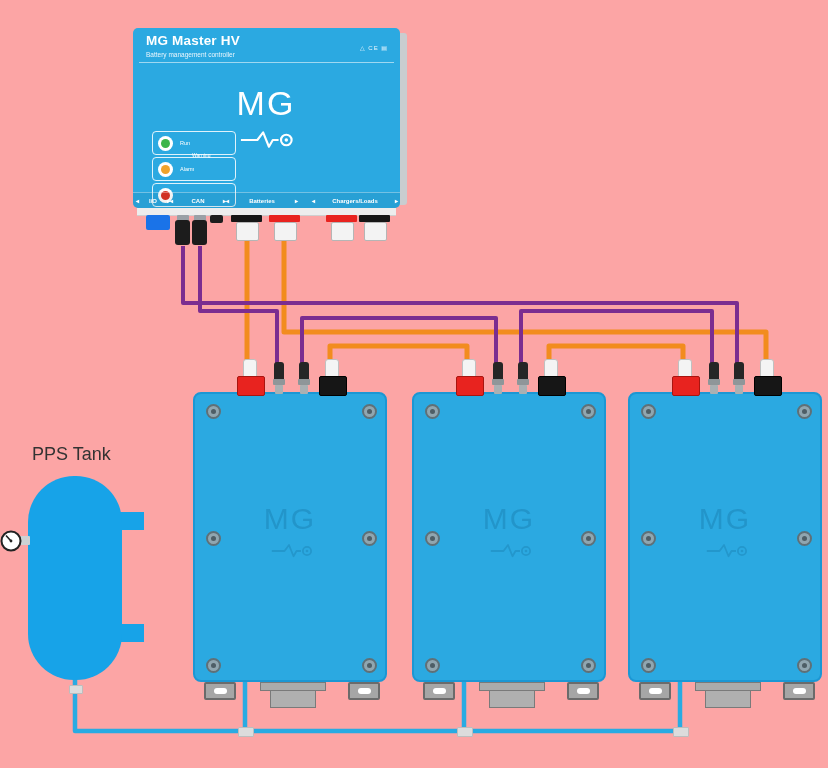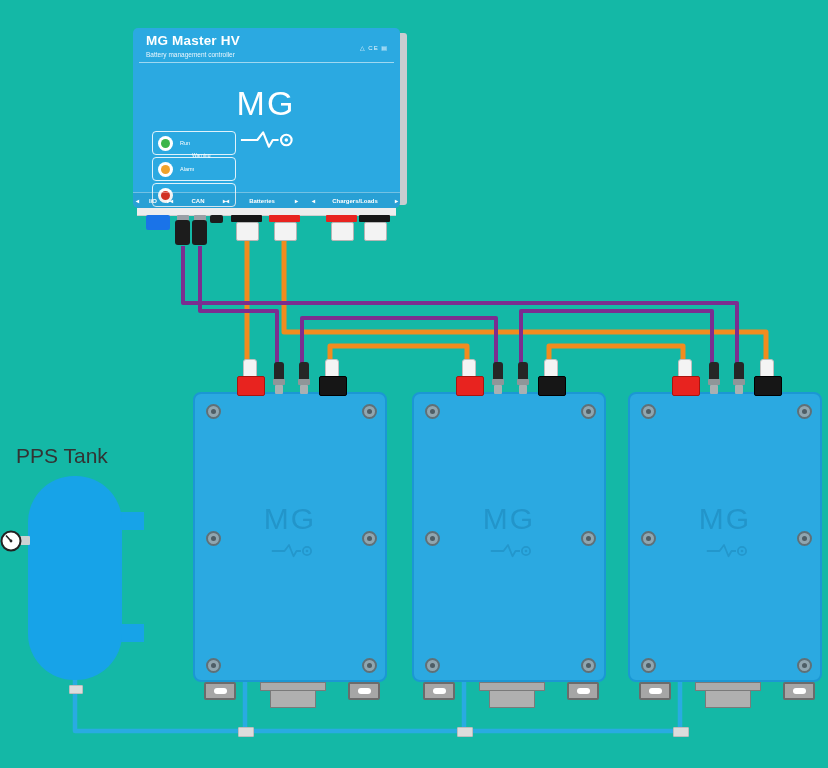--- a/index.html
+++ b/index.html
@@ -1,16 +1,16 @@
 <!DOCTYPE html>
 <html style="--device-blue: #2ba9e1; --tank-blue: #17a3e8; --io-connector-blue: #1a73e8; --terminal-red: #e8231f; --terminal-black: #161616; --wire-orange: #f28c1e; --wire-purple: #7b2d90; --coolant-blue: #29abe2;"><head>
 <meta charset="utf-8">
 <style>
   html,body{margin:0;padding:0;background:#fff;}
-  .canvas{position:relative;width:828px;height:768px;background:#14b8a6;overflow:hidden;
+  .canvas{position:relative;width:828px;height:768px;background:#fca5a5;overflow:hidden;
           font-family:"Liberation Sans", sans-serif;}
   .abs{position:absolute;}
   #wire-layer{position:absolute;left:0;top:0;width:828px;height:768px;}
 
   
   .master{position:absolute;left:133px;top:28px;width:267px;height:180px;
           background:var(--device-blue);border-radius:5px;}
   .master-side{position:absolute;left:399px;top:33px;width:8px;height:172px;
           background:#c9cdd0;border-radius:0 3px 3px 0;}
   .master-flange{position:absolute;left:137px;top:208px;width:259px;height:7px;
@@ -63,21 +63,21 @@
   .can-plug{position:absolute;top:-32px;width:10px;height:18px;background:#262626;border-radius:3px 3px 1px 1px;}
   .can-ridge{position:absolute;top:-15px;width:12px;height:6px;background:#8f9699;border-radius:1px;}
   .can-base{position:absolute;top:-9px;width:8px;height:9px;background:#a9b0b3;border-radius:1px;}
   .bracket{position:absolute;top:288px;width:32px;height:18px;background:#a6a6a6;border:2px solid #6b6b6b;
           border-radius:2px;box-sizing:border-box;display:flex;align-items:center;justify-content:center;}
   .bracket::after{content:"";width:13px;height:6px;background:#fff;border-radius:3px;}
   .c-plate{position:absolute;left:65px;top:288px;width:64px;height:7px;background:#ababab;border:1px solid #7a7a7a;}
   .c-body{position:absolute;left:75px;top:296px;width:44px;height:16px;background:#b0b0b0;border:1px solid #7a7a7a;}
 
   
-  .tank-label{position:absolute;left:16px;top:444px;font-size:21px;color:#333;}
+  .tank-label{position:absolute;left:32px;top:444px;font-size:18px;color:#333;}
   .tank-body{position:absolute;left:28px;top:476px;width:94px;height:204px;background:var(--tank-blue);
           border-radius:46px;}
   .tank-stub{position:absolute;width:26px;height:18px;background:var(--tank-blue);}
   .gauge-stub{position:absolute;left:18px;top:536px;width:12px;height:9px;background:#ccd2d4;border-radius:1px;}
   .fitting{position:absolute;background:#dcdcdc;border:1px solid #bdbdbd;border-radius:1px;}
 </style>
 </head>
 <body>
 
 <div class="canvas">

